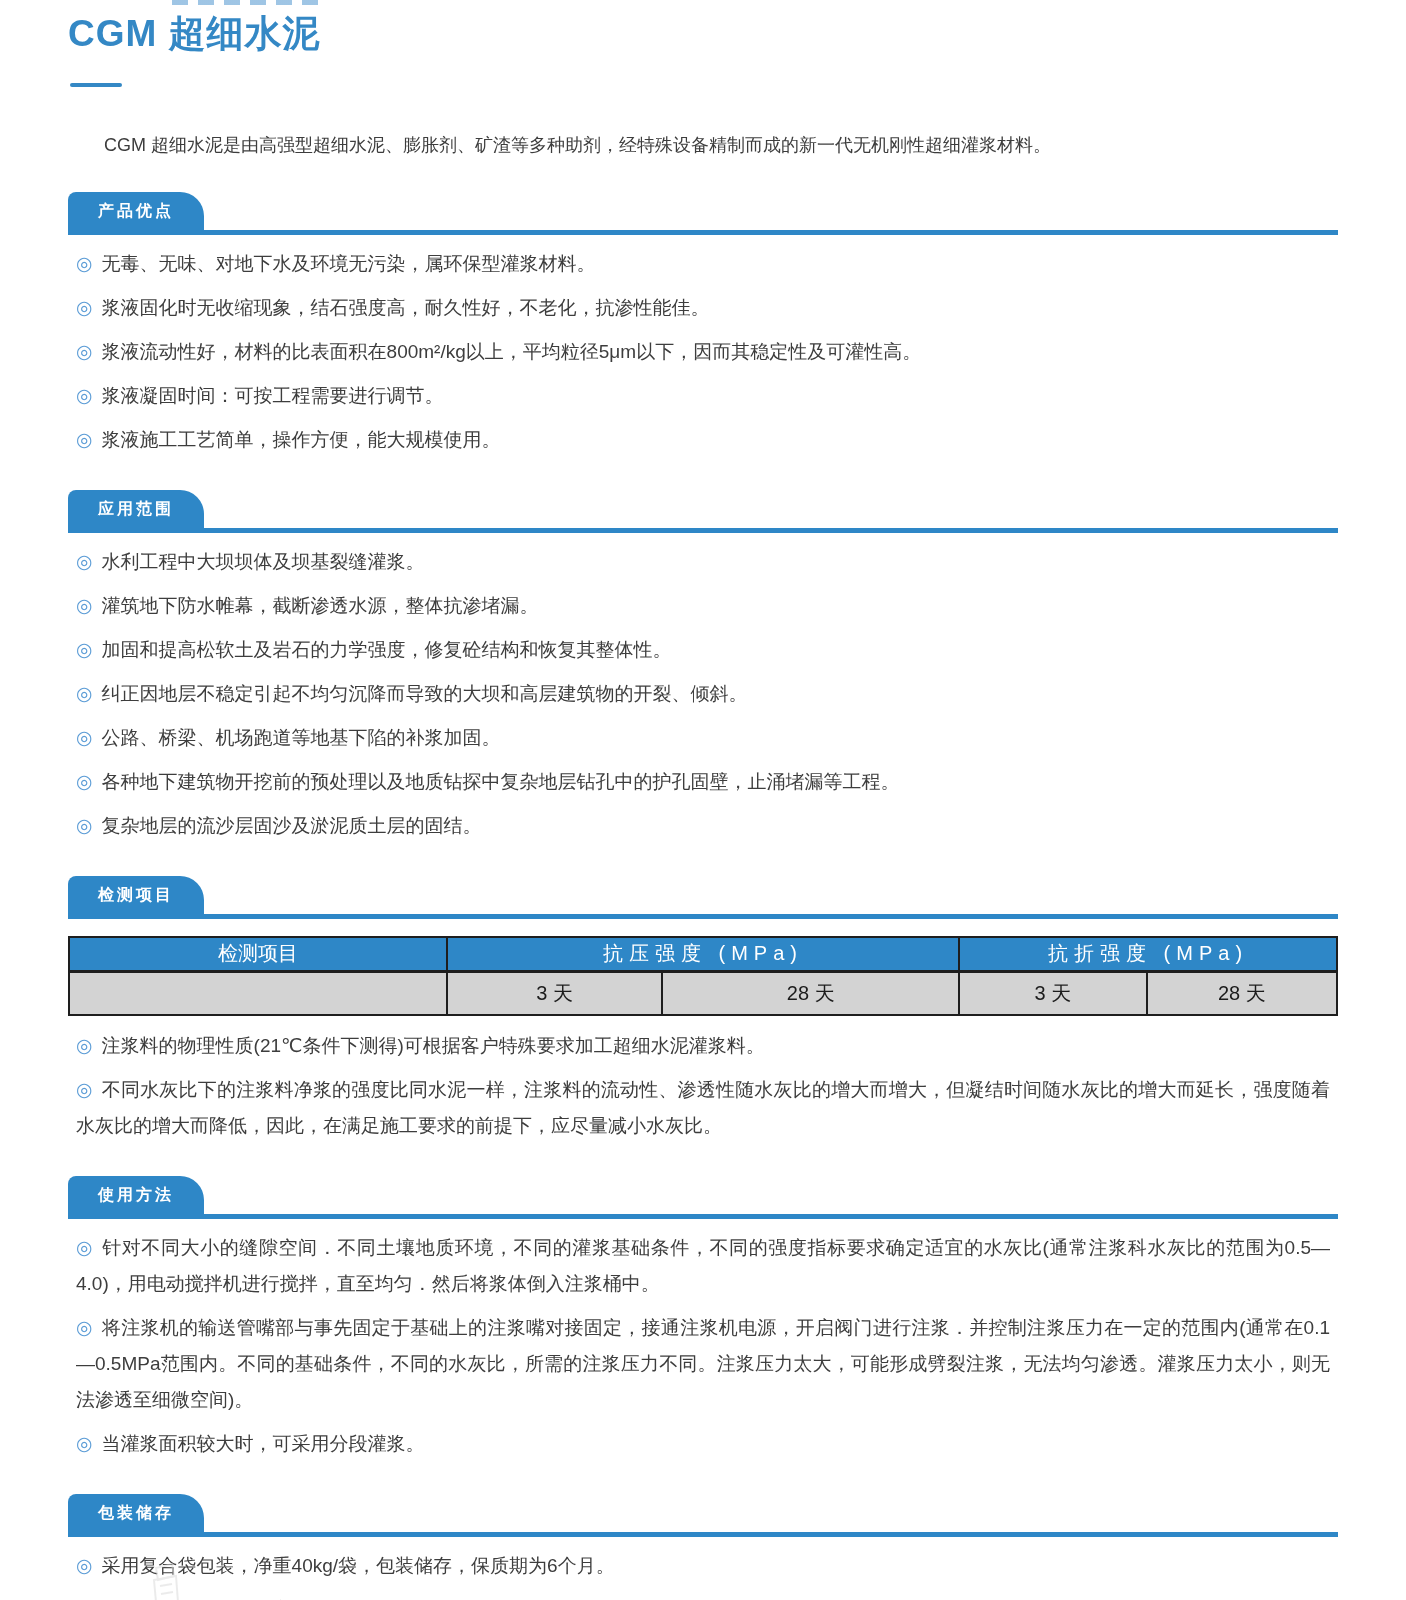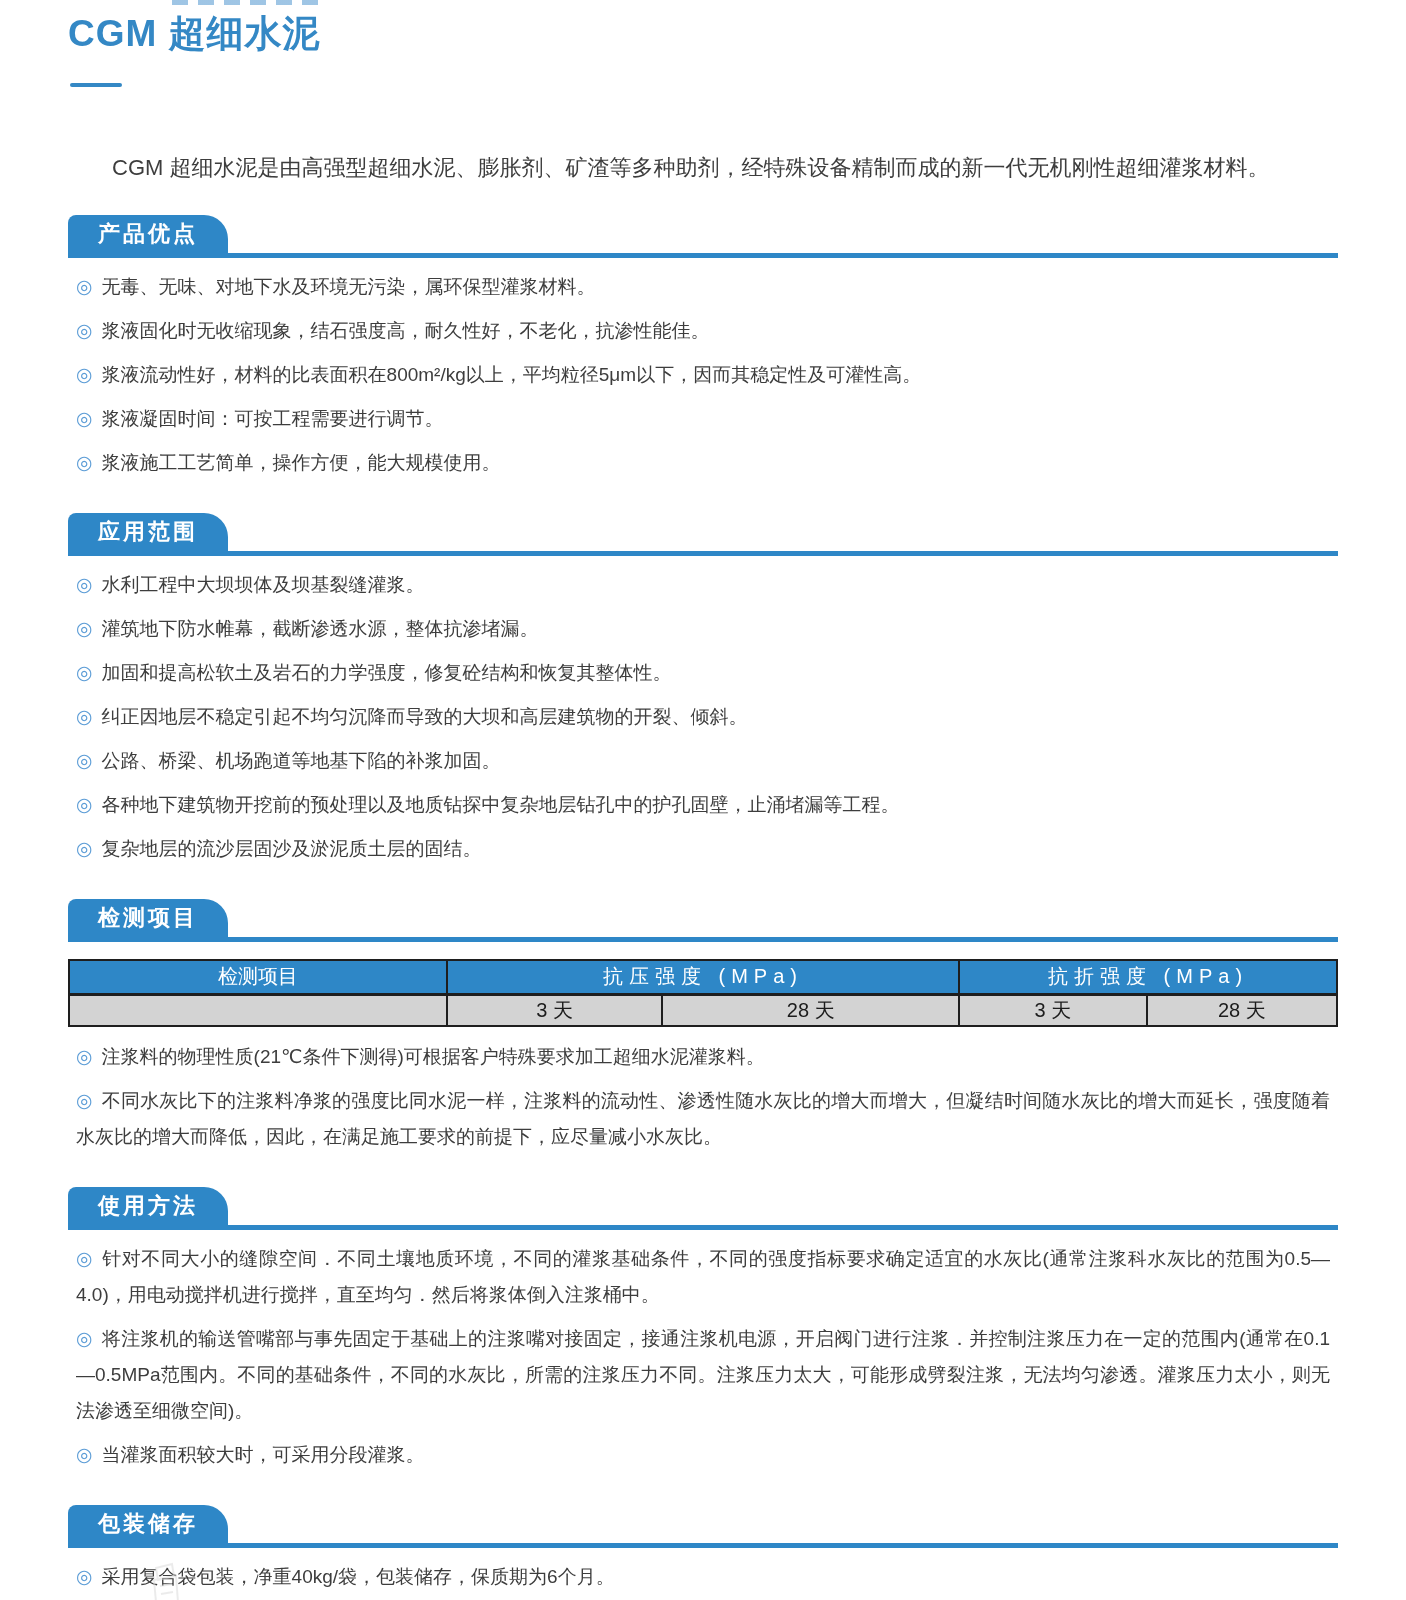--- a/index.html
+++ b/index.html
@@ -27,30 +27,30 @@
   .title{
     margin:12px 0 0 0;
     font-size:37px;line-height:44px;font-weight:bold;
     color:#3488C5;letter-spacing:1px;
   }
   .title-underline{
     width:52px;height:4px;background:#3488C5;
     margin:27px 0 0 2px;border-radius:2px;
   }
   .intro{
-    margin:66px 0 0 0;font-size:22px;line-height:30px;
+    margin:43px 0 0 0;font-size:18px;line-height:30px;
     text-indent:2em;
   }
   .sec-head{
     border-bottom:5px solid var(--accent);
     margin-top:32px;line-height:0;
   }
   .sec-tab{
     display:inline-block;background:var(--accent);color:#ffffff;
-    font-size:22px;font-weight:bold;letter-spacing:3px;
+    font-size:16px;font-weight:bold;letter-spacing:3px;
     line-height:38px;padding:0 30px;
     border-radius:8px 24px 0 0;
     vertical-align:bottom;
   }
   .sec-body{margin-top:11px;}
   .li{
     margin:8px;font-size:19px;line-height:36px;text-align:justify;
   }
   .bullet{
     color:var(--bullet);margin-right:9px;font-size:19px;
@@ -63,21 +63,21 @@
     border:2px solid var(--line-dark);
     text-align:center;vertical-align:middle;
     font-size:20px;font-weight:normal;padding:0;
   }
   .spec-table .hdr th{
     background:var(--accent);color:#ffffff;height:34px;
     border-bottom-width:3px;
   }
   .spec-table .hdr .group{letter-spacing:6px;}
   .spec-table .sub td{
-    background:var(--sub-bg);height:32px;color:#1c1c1c;
+    background:var(--sub-bg);height:44px;color:#1c1c1c;
   }
   .spec-table .datarow td{height:38px;background:#ffffff;color:#1c1c1c;}
   .notes{margin-top:12px;}
   .watermark{
     position:absolute;left:138px;top:1562px;opacity:.5;
   }
 </style>
 </head>
 <body>
 

